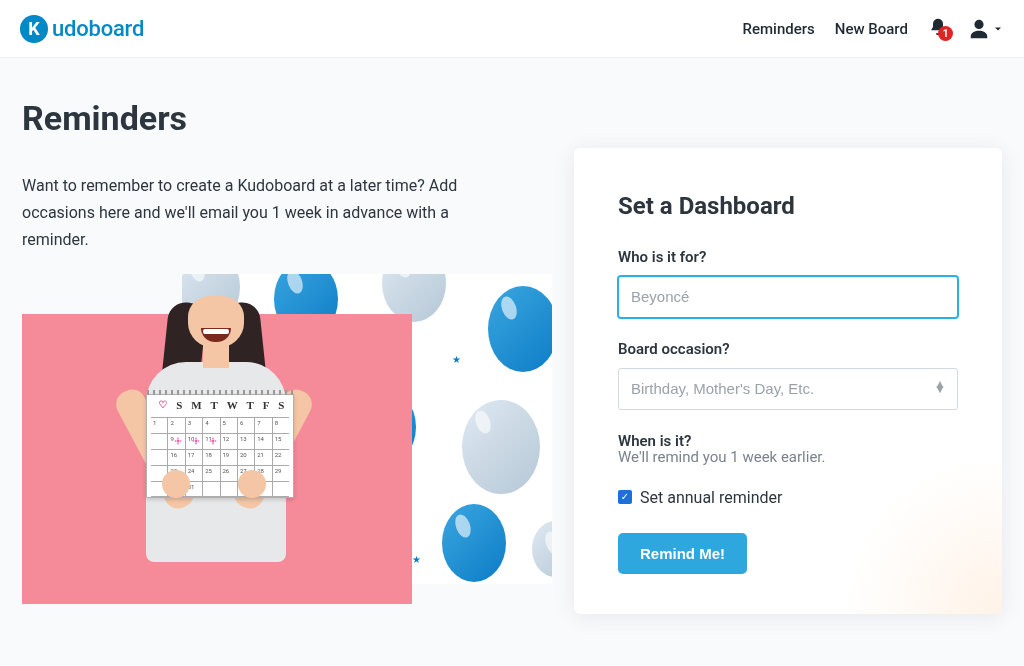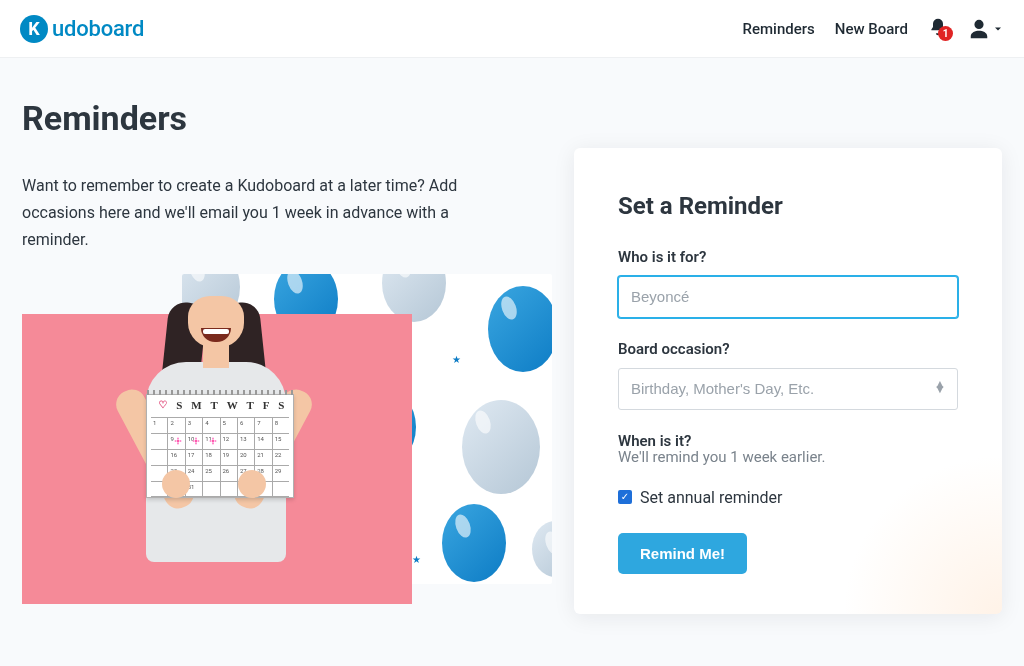--- a/index.html
+++ b/index.html
@@ -420,21 +420,21 @@
           </div>
           <div class="hand-l"></div>
             <div class="hand-r"></div>
         </div>
       </div>
     </div>
   </div>
 
   <div class="card">
     <div class="card-grad"></div>
-    <h2 class="card-title">Set a Reminder</h2>
+    <h2 class="card-title">Set a Dashboard</h2>
 
     <label class="field-label">Who is it for?</label>
     <input class="field-input focused" placeholder="Beyoncé" style="">
 
     <label class="field-label">Board occasion?</label>
     <div class="select-wrap">
       <input class="field-input" placeholder="Birthday, Mother's Day, Etc." style="">
       <div class="select-arrow">
           <span>▲</span>
           <span>▼</span>

